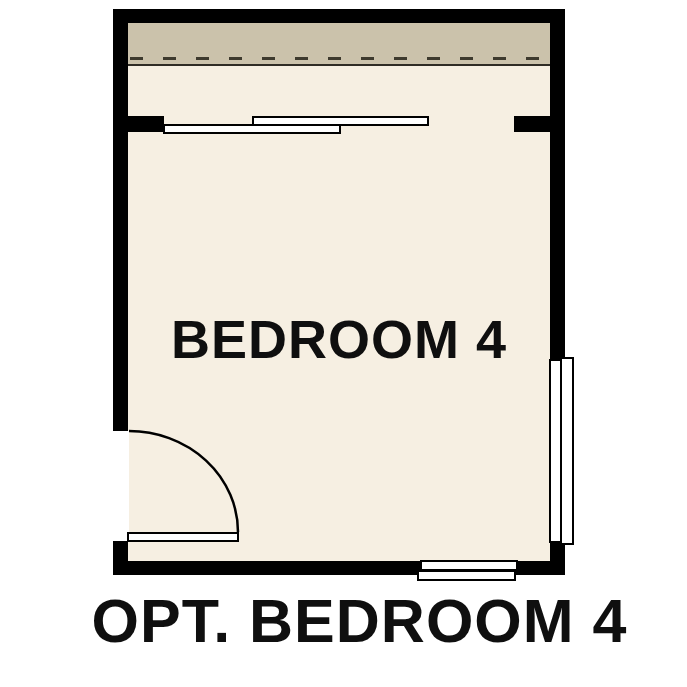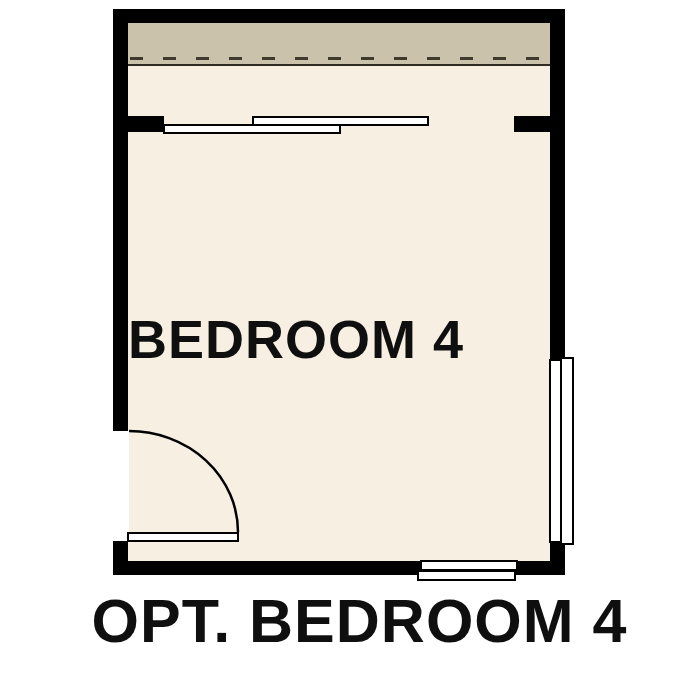--- a/index.html
+++ b/index.html
@@ -32,21 +32,21 @@
   .door-opening{left:112px;top:431px;width:17px;height:110px;background:var(--background,#ffffff);}
   .door-leaf{left:127px;top:532px;width:112px;height:10px;background:#fff;border:2px solid var(--wall,#000);}
   .door-arc-svg{left:0;top:0;width:687px;height:687px;pointer-events:none;}
   
   .rwin-outer{left:560px;top:357px;width:14px;height:188px;background:#fff;border:2px solid var(--wall,#000);}
   .rwin-inner{left:549px;top:359px;width:13px;height:184px;background:#fff;border:2px solid var(--wall,#000);}
   
   .bwin-upper{left:420px;top:560px;width:98px;height:11px;background:#fff;border:2px solid var(--wall,#000);}
   .bwin-lower{left:417px;top:570px;width:99px;height:11px;background:#fff;border:2px solid var(--wall,#000);}
   
-  .room-label{left:128px;top:312px;width:422px;
+  .room-label{left:128px;top:312px;width:422px;text-align:center;
     font-size:54px;font-weight:bold;letter-spacing:1px;line-height:1;
     color:var(--text,#0f0f0f);white-space:nowrap;}
   .caption{left:16px;top:591px;width:687px;text-align:center;
     font-size:61px;font-weight:bold;letter-spacing:1px;line-height:1;
     color:var(--text,#0f0f0f);white-space:nowrap;}
 </style>
 </head>
 <body>
 
 <div class="canvas">

